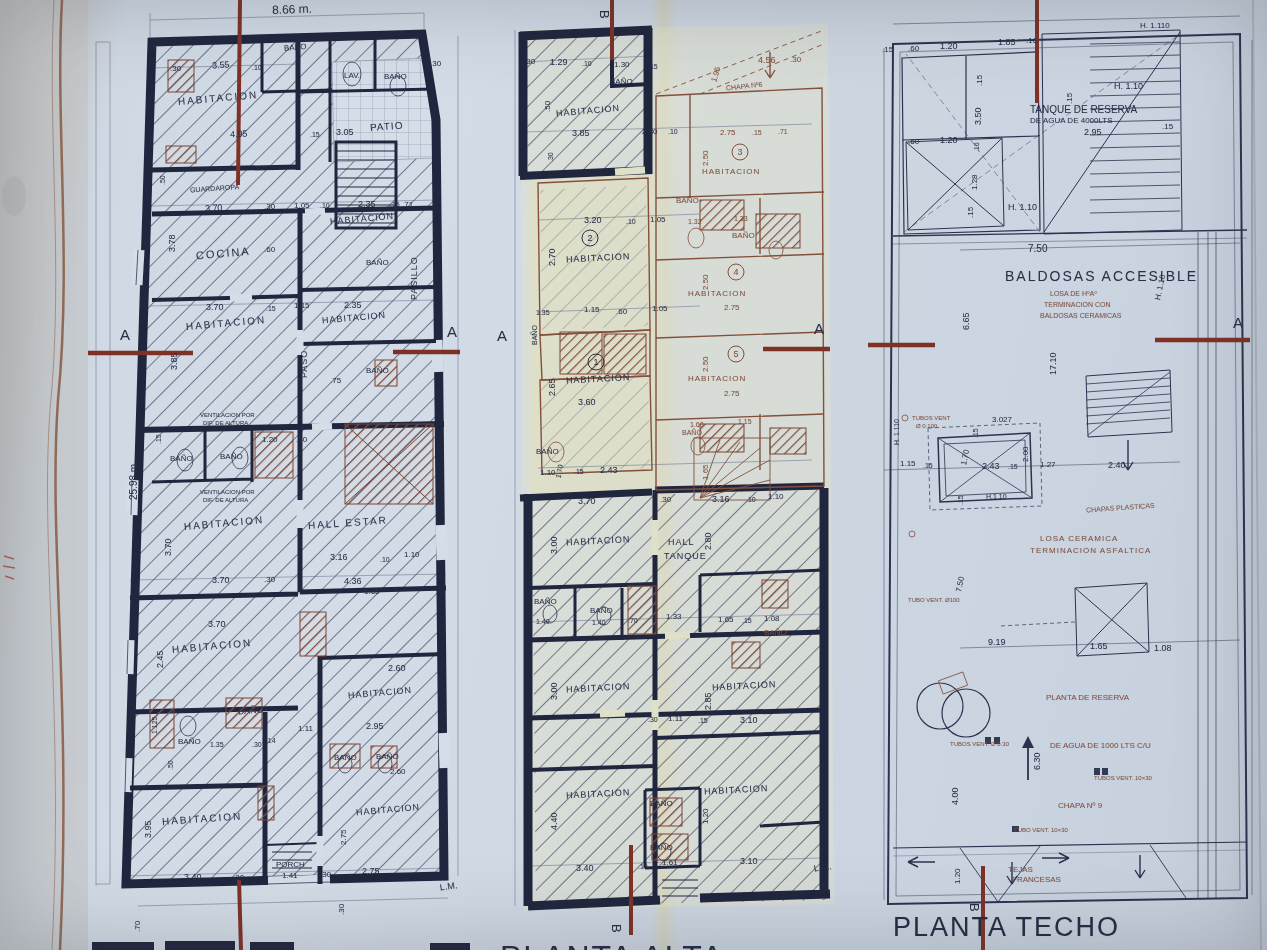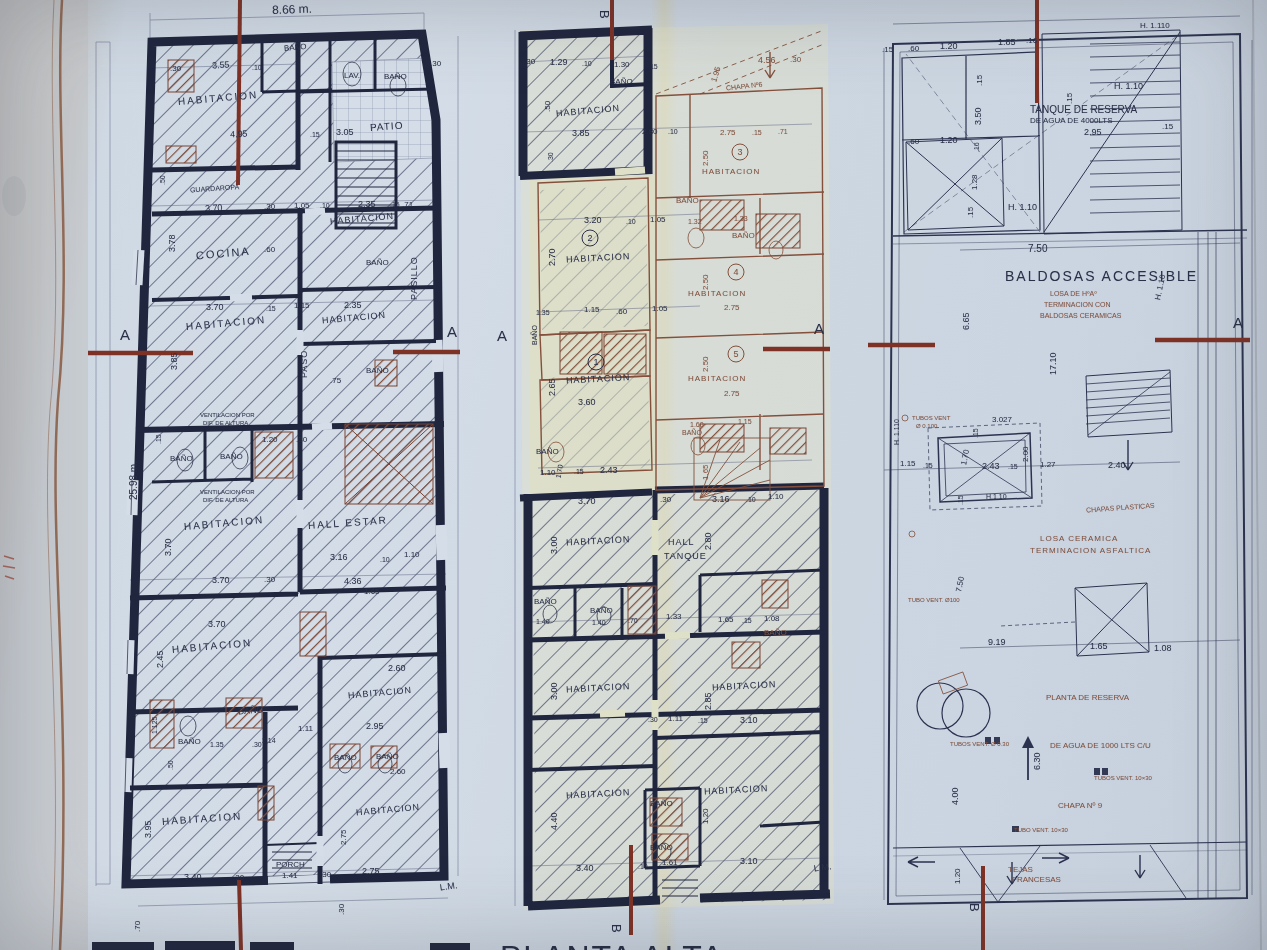--- a/index.html
+++ b/index.html
@@ -594,16 +594,17 @@
       <span class="lbl sepia" style="left: 950px; top: 744px; font-size: 6px; transform: translate(0px, -50%) rotate(0deg);">TUBOS VENT. Ø 0.30</span>
       <span class="lbl" style="left: 1037px; top: 770px; font-size: 9px; transform: translate(0px, -50%) rotate(-90deg);">6.30</span>
       <span class="lbl" style="left: 955px; top: 805px; font-size: 9px; transform: translate(0px, -50%) rotate(-90deg);">4.00</span>
       <span class="lbl sepia" style="left: 1094px; top: 778px; font-size: 6px; transform: translate(0px, -50%) rotate(0deg);">TUBOS VENT. 10×30</span>
       <span class="lbl sepia" style="left: 1058px; top: 806px; font-size: 8px; transform: translate(0px, -50%) rotate(0deg);">CHAPA Nº 9</span>
       <span class="lbl sepia" style="left: 1014px; top: 830px; font-size: 6px; transform: translate(0px, -50%) rotate(0deg);">TUBO VENT. 10×30</span>
       <span class="lbl sepia" style="left: 1008px; top: 870px; font-size: 8px; transform: translate(0px, -50%) rotate(0deg);">TEJAS</span>
       <span class="lbl sepia" style="left: 1012px; top: 880px; font-size: 8px; transform: translate(0px, -50%) rotate(0deg);">FRANCESAS</span>
       <span class="lbl" style="left: 958px; top: 884px; font-size: 8px; transform: translate(0px, -50%) rotate(-90deg);">1.20</span>
       <span class="lbl" style="left: 974px; top: 903px; font-size: 13px; transform: translate(0px, -50%) rotate(90deg);">B</span>
+      <span class="lbl title" style="left: 893px; top: 927px; font-size: 27px; transform: translate(0px, -50%) rotate(0deg);">PLANTA TECHO</span>
     </div>
 
 <div class="vignette"></div>
 </div>
 
 </body></html>

